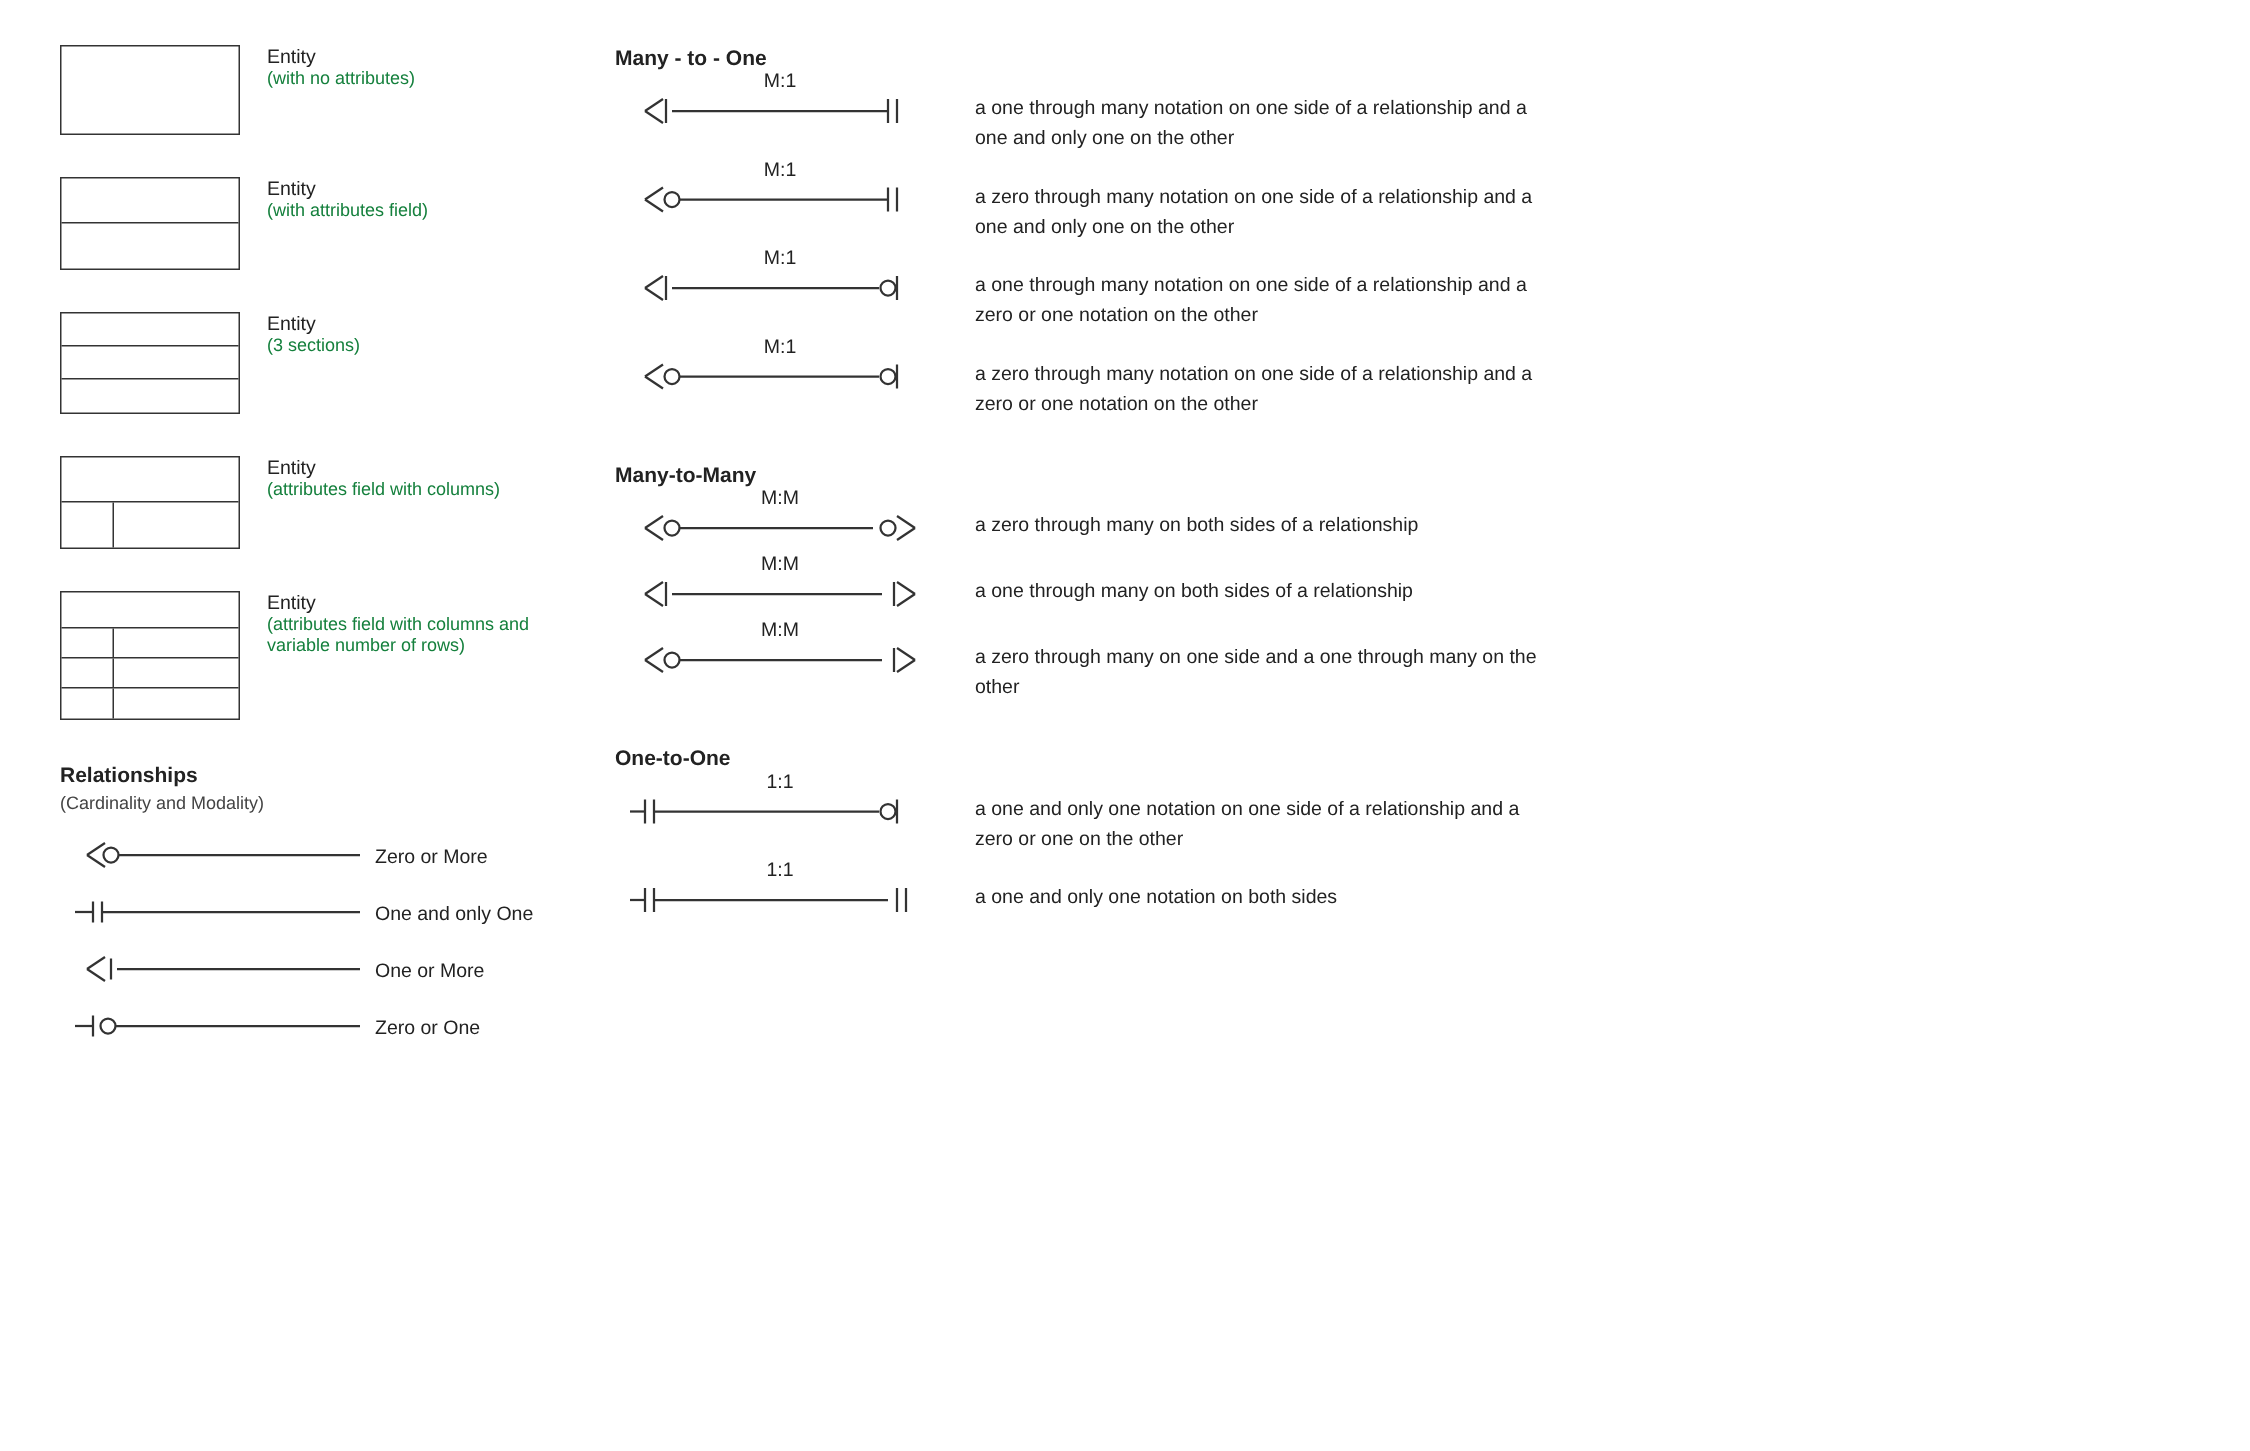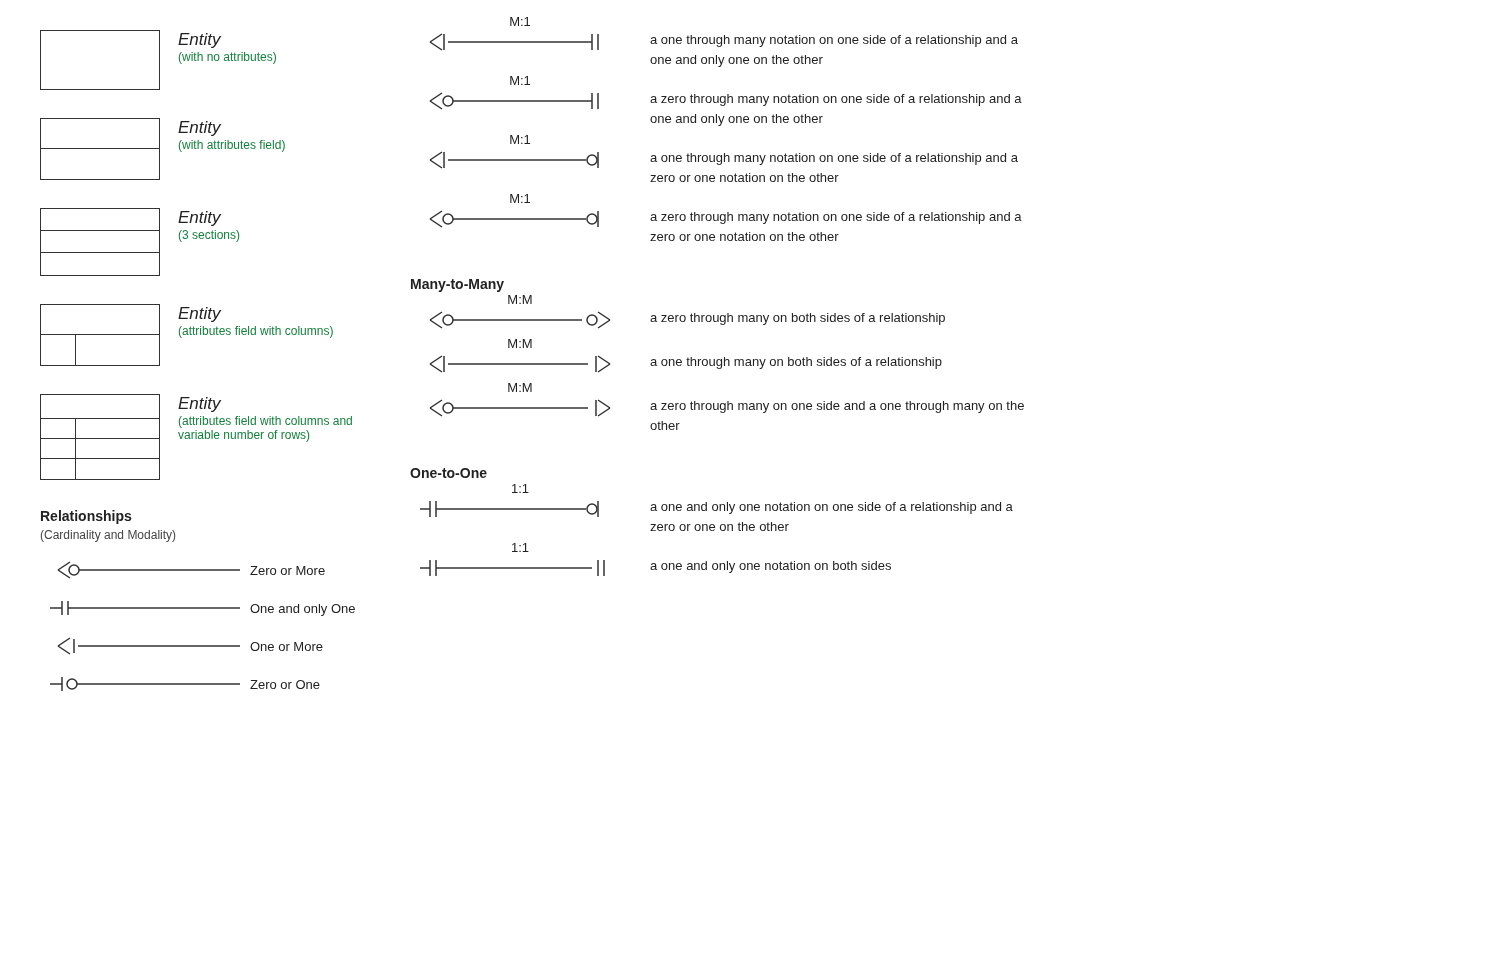--- a/index.html
+++ b/index.html
@@ -36,22 +36,21 @@
     }
 
     .entity-label {
       display: flex;
       flex-direction: column;
       justify-content: center;
     }
 
     .entity-label .title {
       font-weight: normal;
-      font-size: 17px;
-      font-style: italic;
+      font-size: 13px;
     }
 
     .entity-label .subtitle {
       font-size: 12px;
       color: #15803d;
     }
 
     
     .box-simple {
       width: 120px;
@@ -387,20 +386,21 @@
           </svg>
         </div>
         <span class="rel-line-label">Zero or One</span>
       </div>
 
     </div>
   </div>
 
   <div class="right-col">
 
+    <div class="section-title">Many - to - One</div>
 
     <div class="notation-row">
       <div class="notation-line-wrap">
         <span class="notation-ratio">M:1</span>
         <svg width="220" height="24" overflow="visible">
 
           <line x1="20" y1="12" x2="32" y2="4" stroke="#333" stroke-width="1.5"></line>
           <line x1="20" y1="12" x2="32" y2="20" stroke="#333" stroke-width="1.5"></line>
           <line x1="34" y1="4" x2="34" y2="20" stroke="#333" stroke-width="1.5"></line>
           <line x1="38" y1="12" x2="182" y2="12" stroke="#333" stroke-width="1.5"></line>

